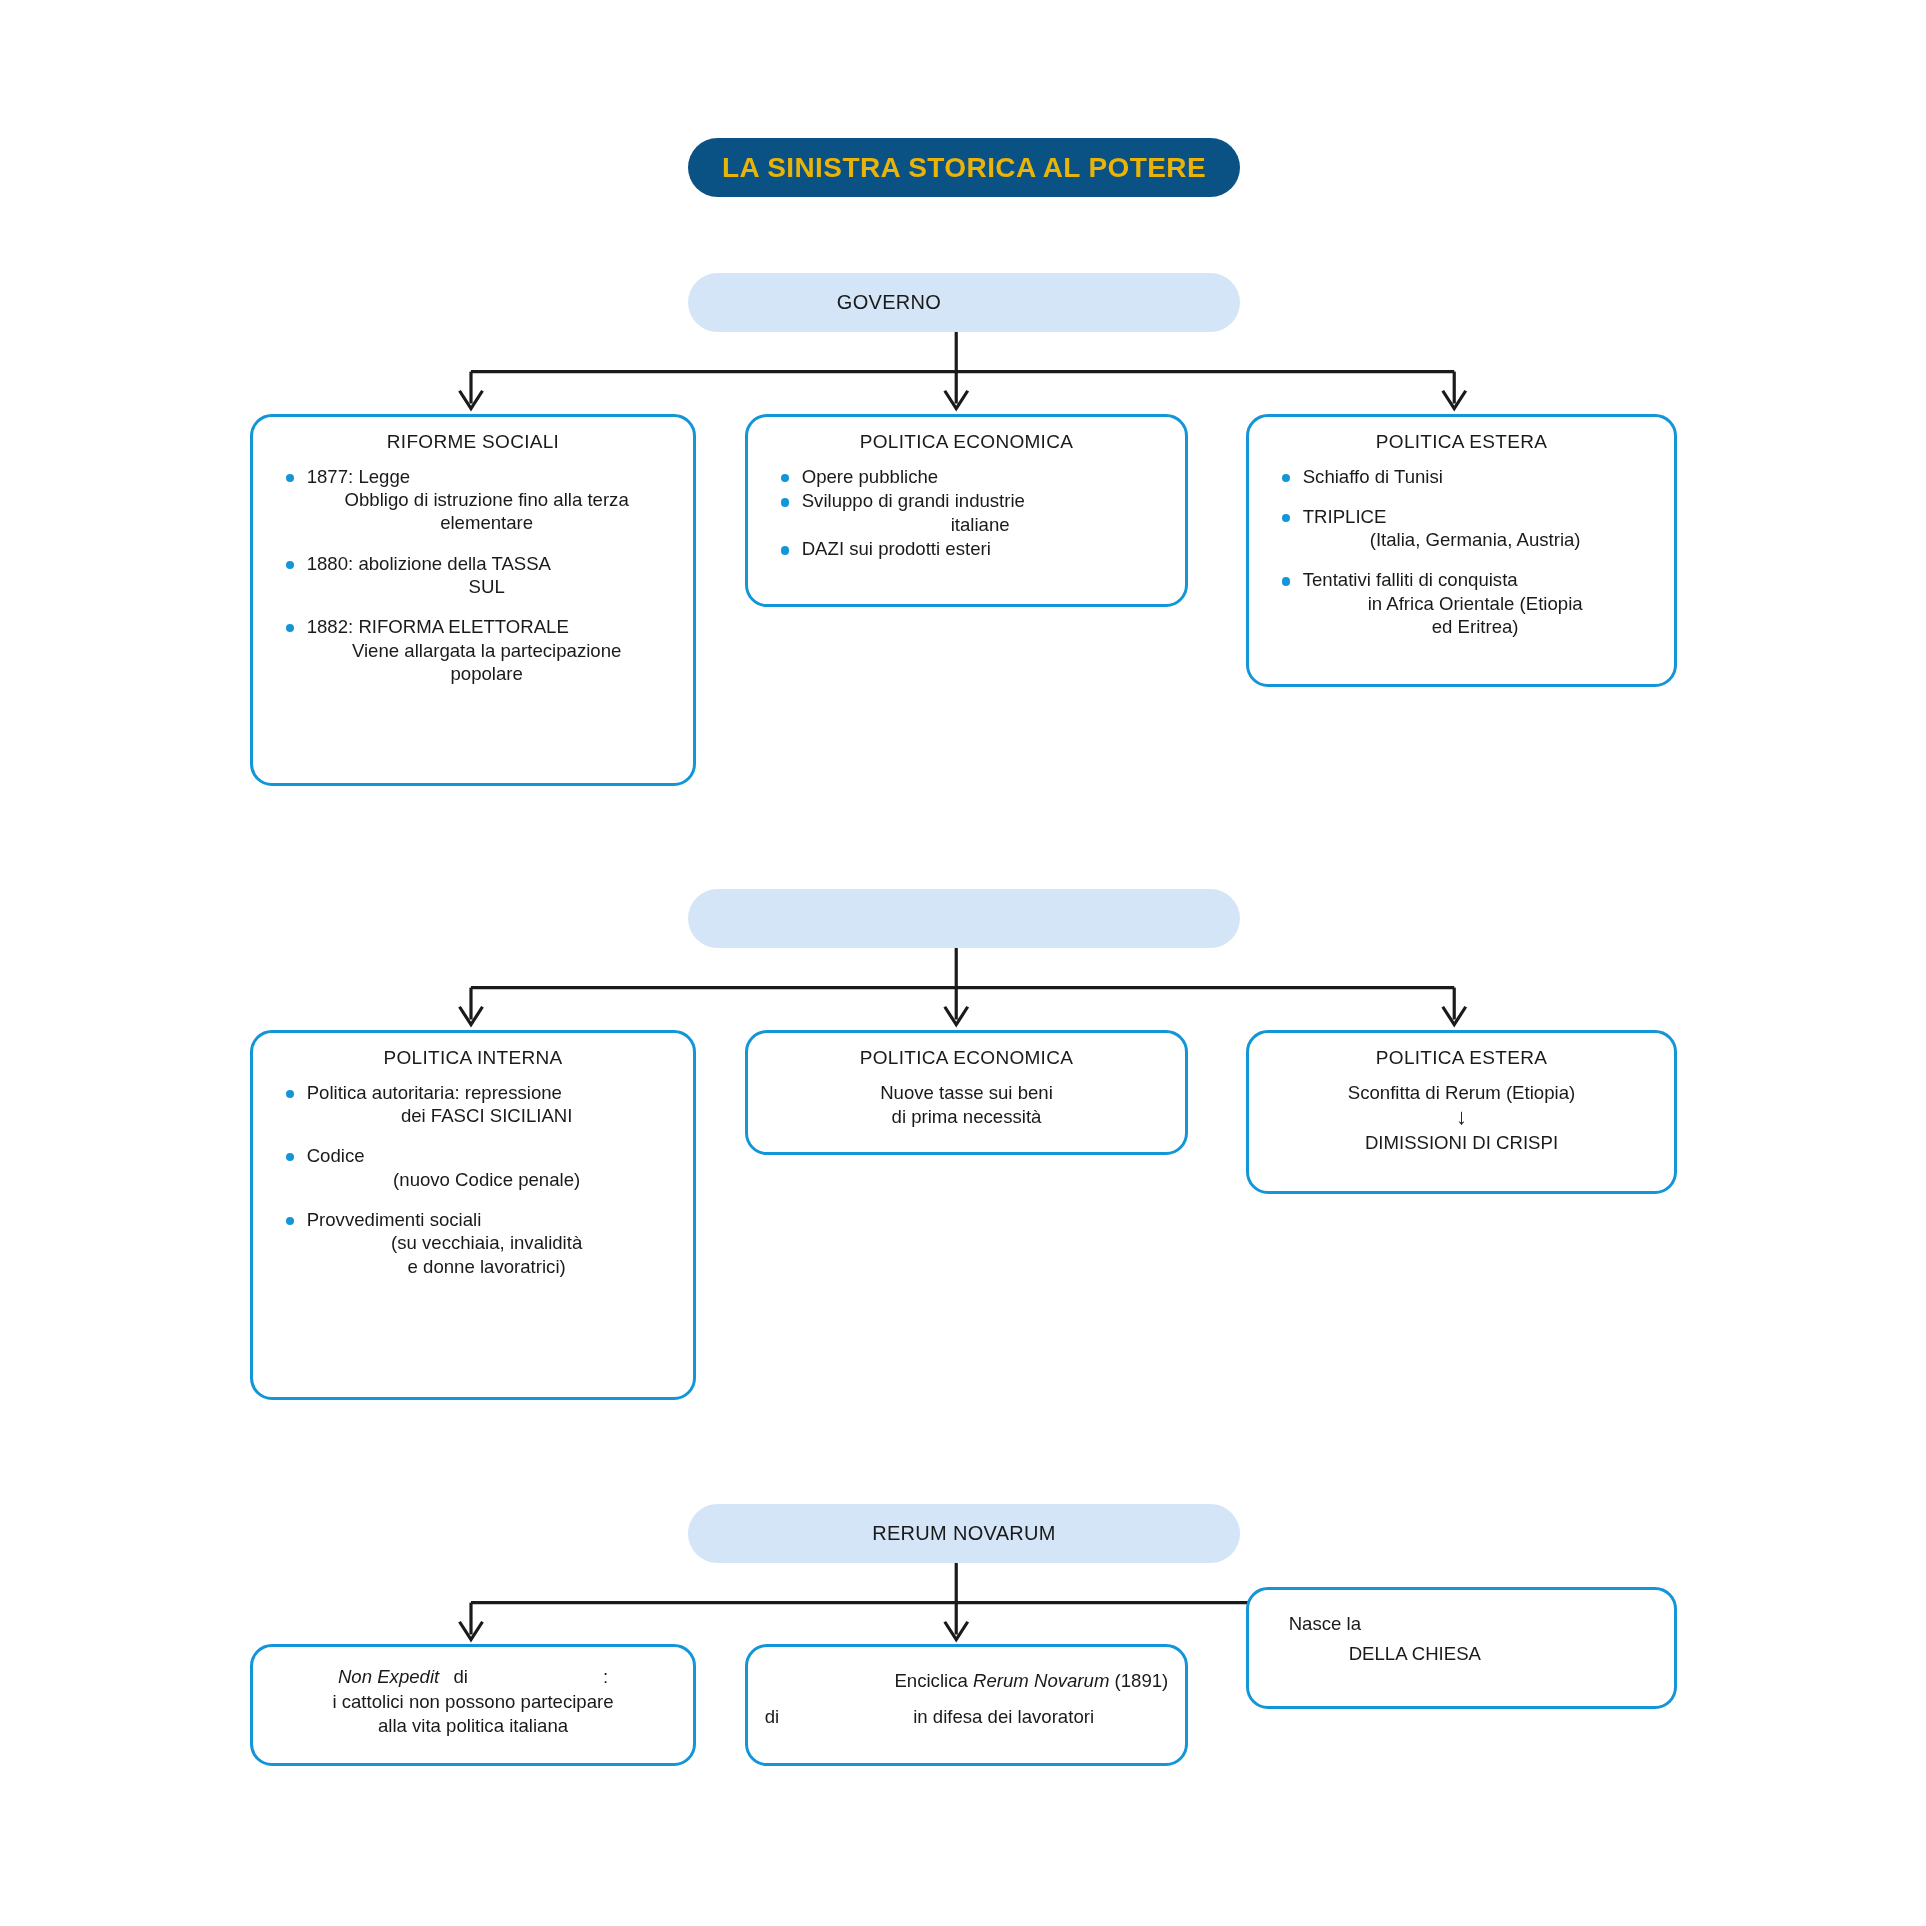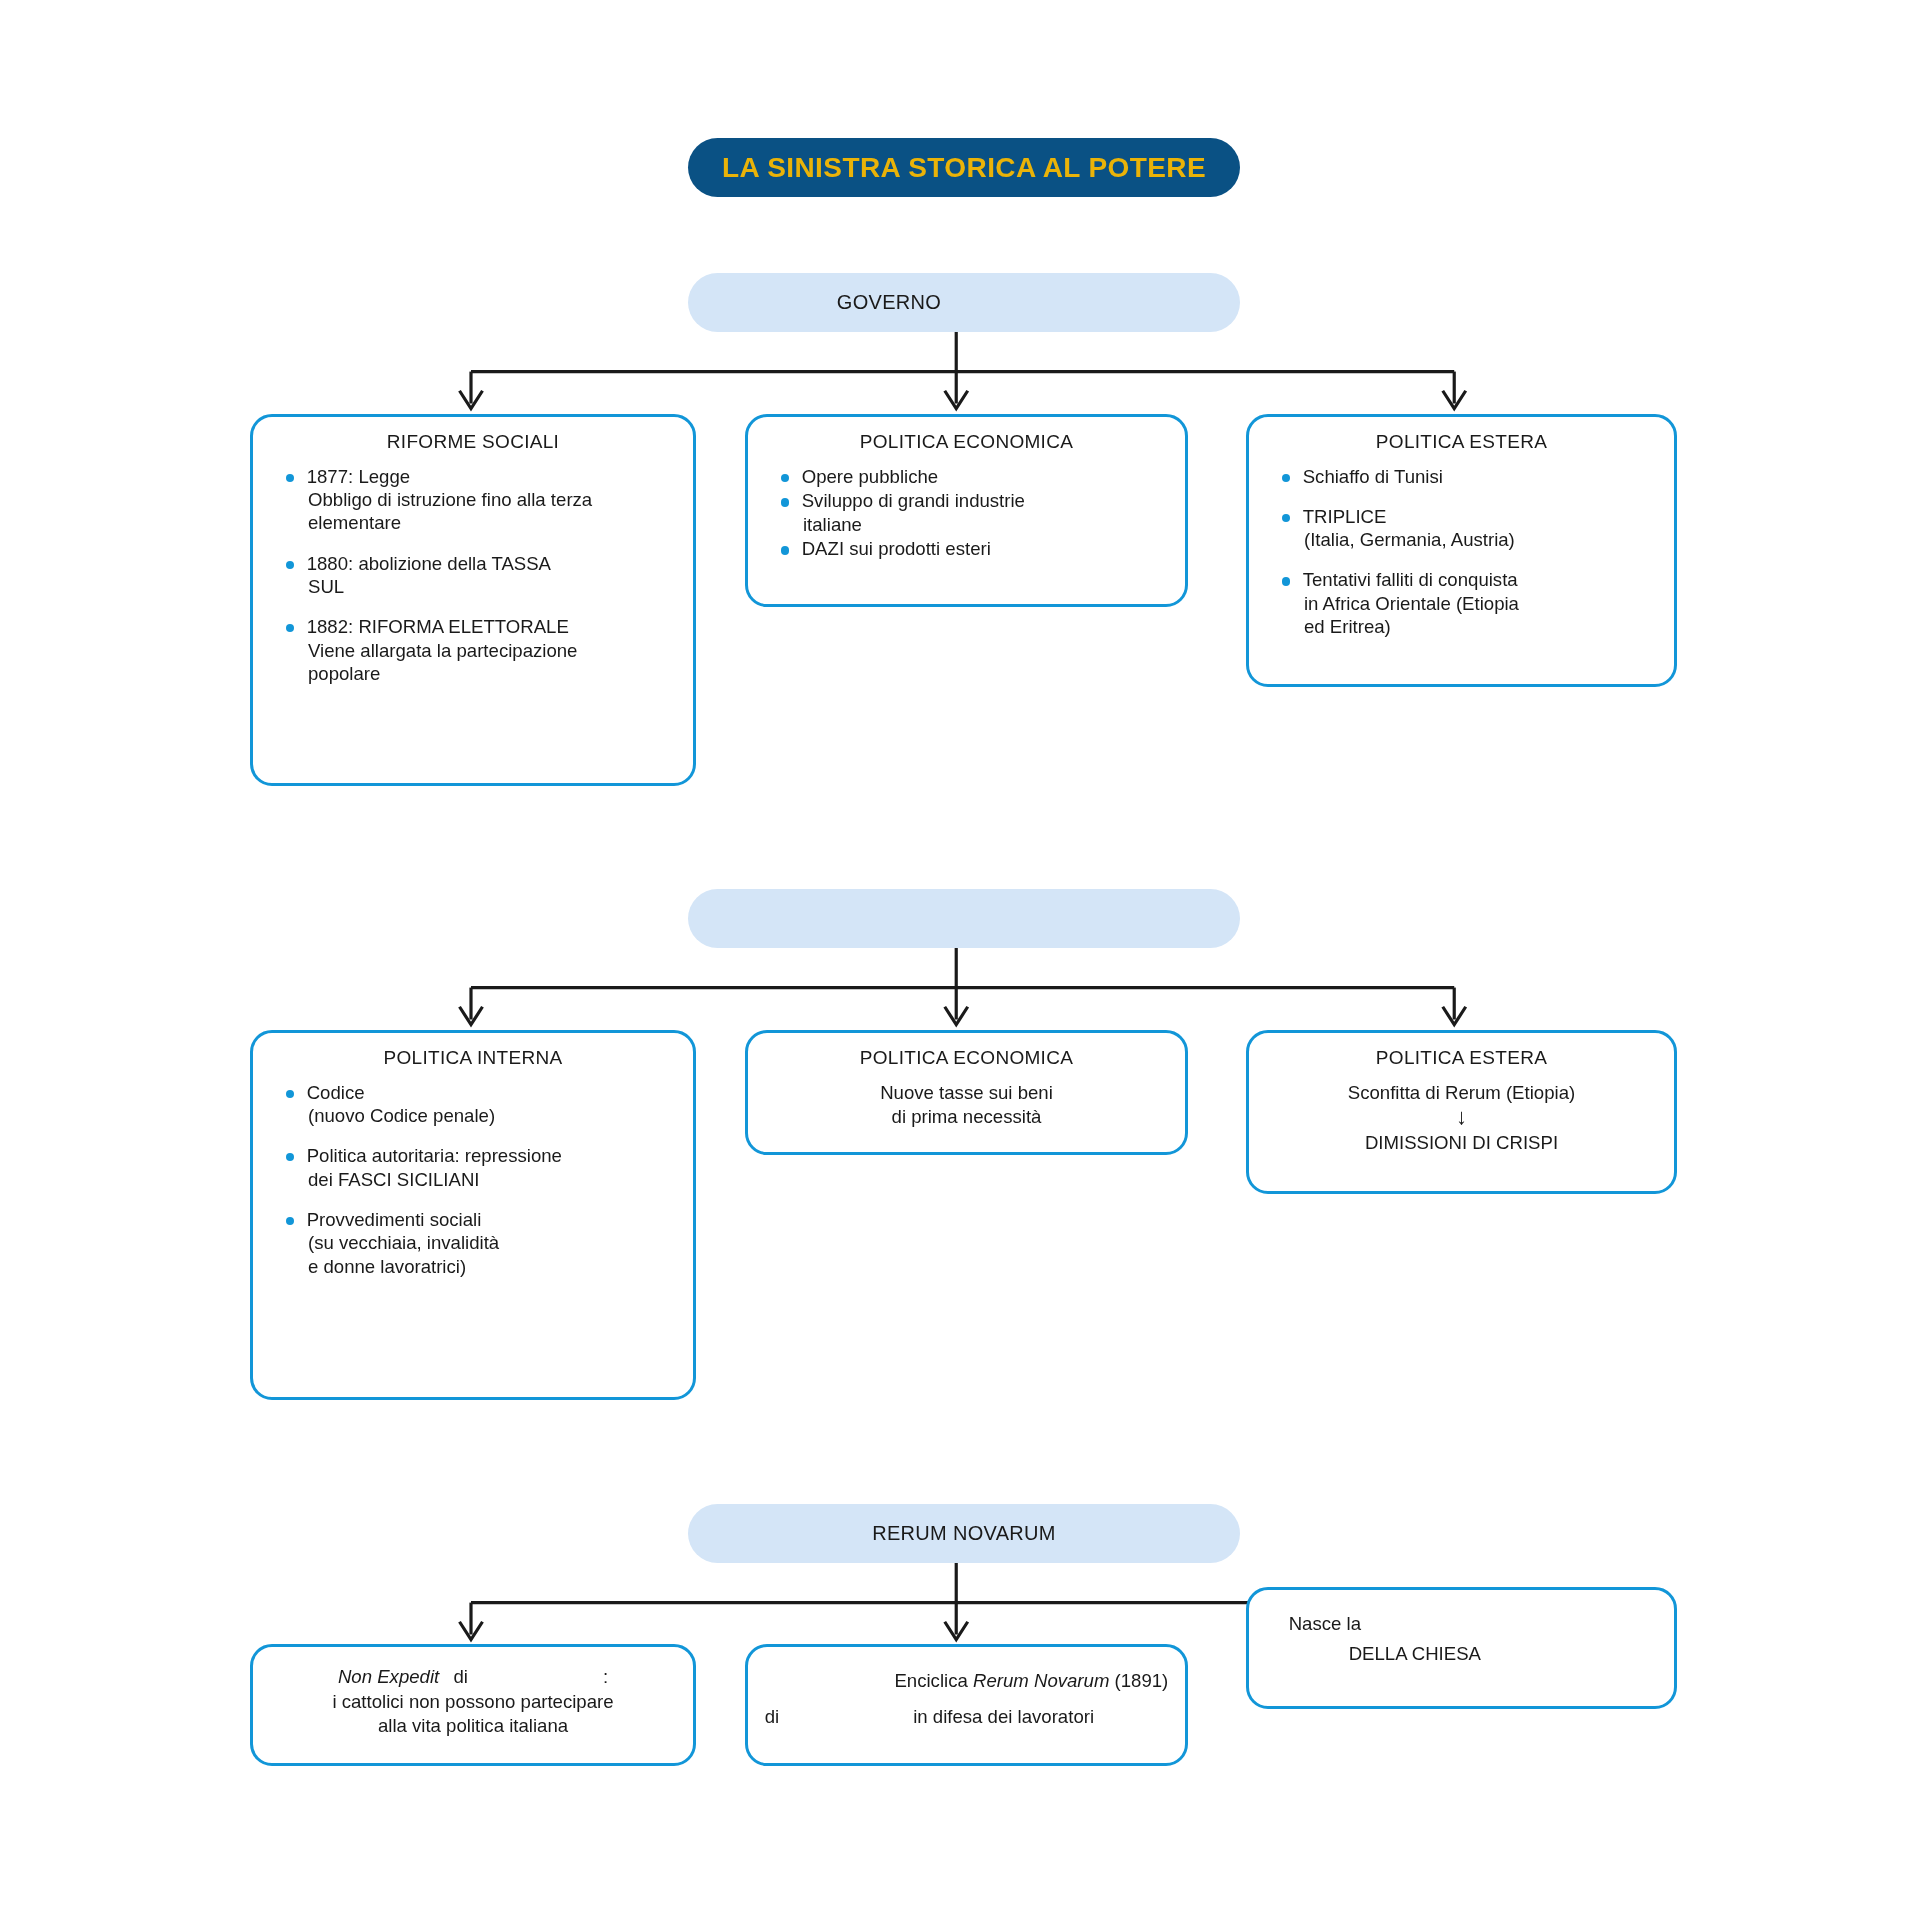--- a/index.html
+++ b/index.html
@@ -112,21 +112,21 @@
     content: "";
     position: absolute;
     left: 5.1px;
     top: 9px;
     width: 8.3px;
     height: 8.3px;
     border-radius: 50%;
     background: #1296D8;
   }
   .li-line { display: block; }
-  .li-line.indent { padding-left: 1.3px; }
+  .li-line.indent { padding-left: 1.3px; text-align: center; }
 
   .centered-text {
     text-align: center;
     font-size: 18.6px;
     line-height: 1.32;
   }
   .centered-text .gap-line {
     display: block;
   }
   .arrow-glyph {
@@ -243,26 +243,26 @@
       <path d="M772,92 L790,120 L808,92"></path>
       <path d="M1552,92 L1570,120 L1588,92"></path>
     </g>
   </svg>
 
   <div class="card" style="left:250px; top:1030px; width:446px; height:370px;">
     <div class="card-title">POLITICA INTERNA</div>
     <div class="card-body">
       <ul class="bullets">
         <li>
+          <span class="li-line">Politica autoritaria: repressione</span>
+          <span class="li-line indent">dei FASCI SICILIANI</span>
+        </li>
+        <li>
           <span class="li-line">Codice</span>
           <span class="li-line indent">(nuovo Codice penale)</span>
-        </li>
-        <li>
-          <span class="li-line">Politica autoritaria: repressione</span>
-          <span class="li-line indent">dei FASCI SICILIANI</span>
         </li>
         <li>
           <span class="li-line">Provvedimenti sociali</span>
           <span class="li-line indent">(su vecchiaia, invalidità</span>
           <span class="li-line indent">e donne lavoratrici)</span>
         </li>
       </ul>
     </div>
   </div>
 

